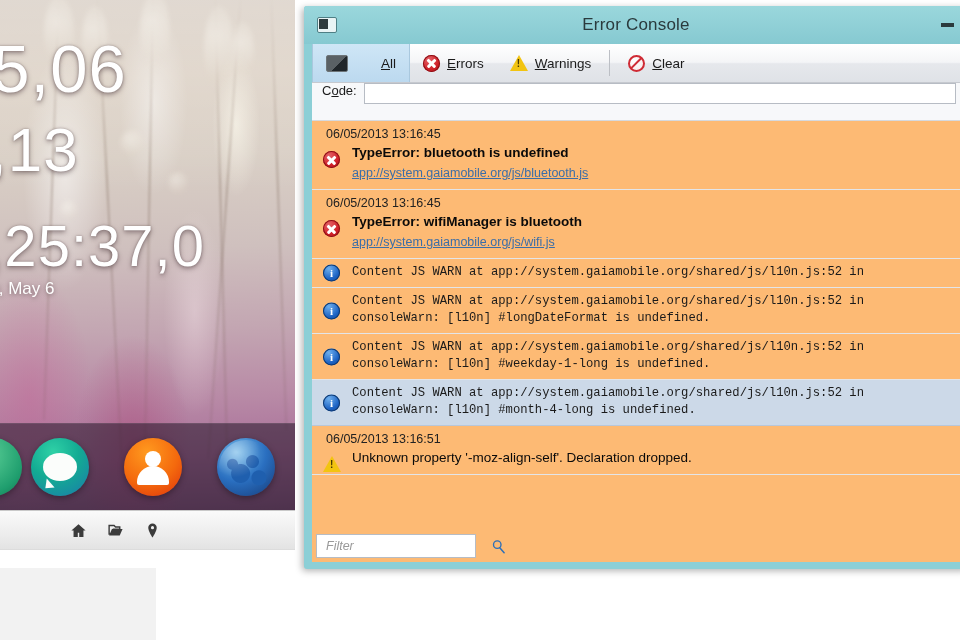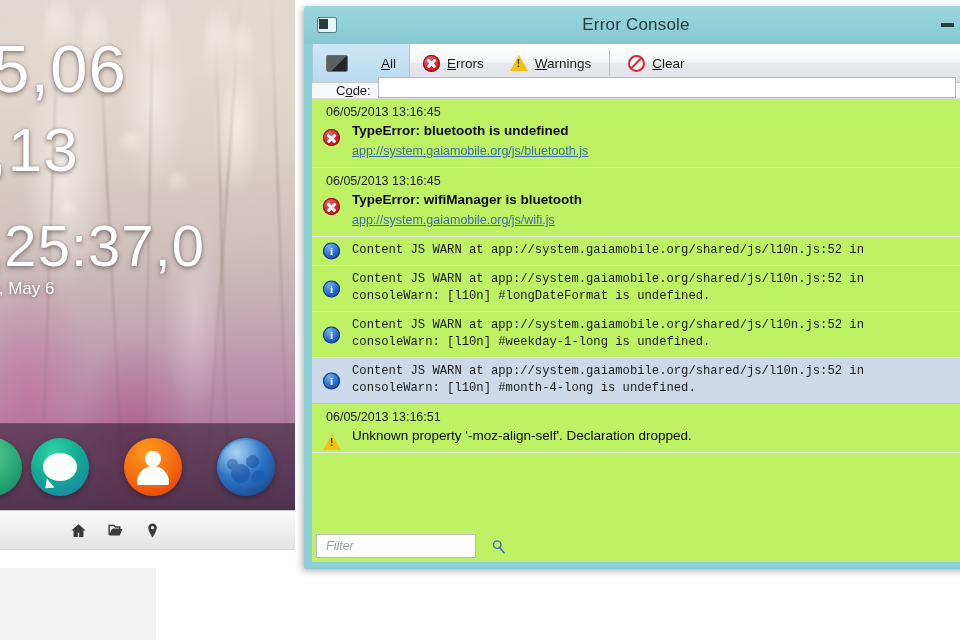--- a/index.html
+++ b/index.html
@@ -272,34 +272,34 @@
     background: radial-gradient(circle at 35% 28%, #fff, #f6eaea);
   }
   .ico-clear::after {
     content: ""; position: absolute; left: -1px; top: 5px;
     width: 15px; height: 2.4px; background: #cf2b35;
     transform: rotate(-45deg);
   }
 
   
   .code-row {
-    height: 16px; flex: none; display: flex; align-items: flex-end;
+    height: 38px; flex: none; display: flex; align-items: flex-start;
     background: #f7f8fa; border-bottom: 1px solid #d6d9de;
-    padding: 0 4px 0 24px; box-sizing: border-box;
+    padding: 0 4px 0 10px; box-sizing: border-box;
   }
   .code-label { font-size: 13px; color: #1b1b1b; margin-right: 7px; }
   .code-input {
     flex: 1; height: 21px; border: 1px solid #b7bcc4; background: #fff;
     font-size: 12px; padding: 0 4px; box-sizing: border-box;
     font-family: "Liberation Sans", sans-serif; color: #111;
     outline: none;
   }
 
   
-  .msg-list { flex: 1; overflow: hidden; background: #bef264; }
+  .msg-list { flex: 1; overflow: hidden; background: #fdba74; }
   .msg-row {
     position: relative;
     border-bottom: 1px solid #e3e5e8;
     padding: 5px 10px 6px 40px;
     box-sizing: border-box;
   }
   .msg-row.selected { background: #ccd9e8; border-bottom-color: #b8c7da; }
   .msg-time {
     font-size: 12.5px; color: #222; line-height: 17px;
     margin-left: -26px;

